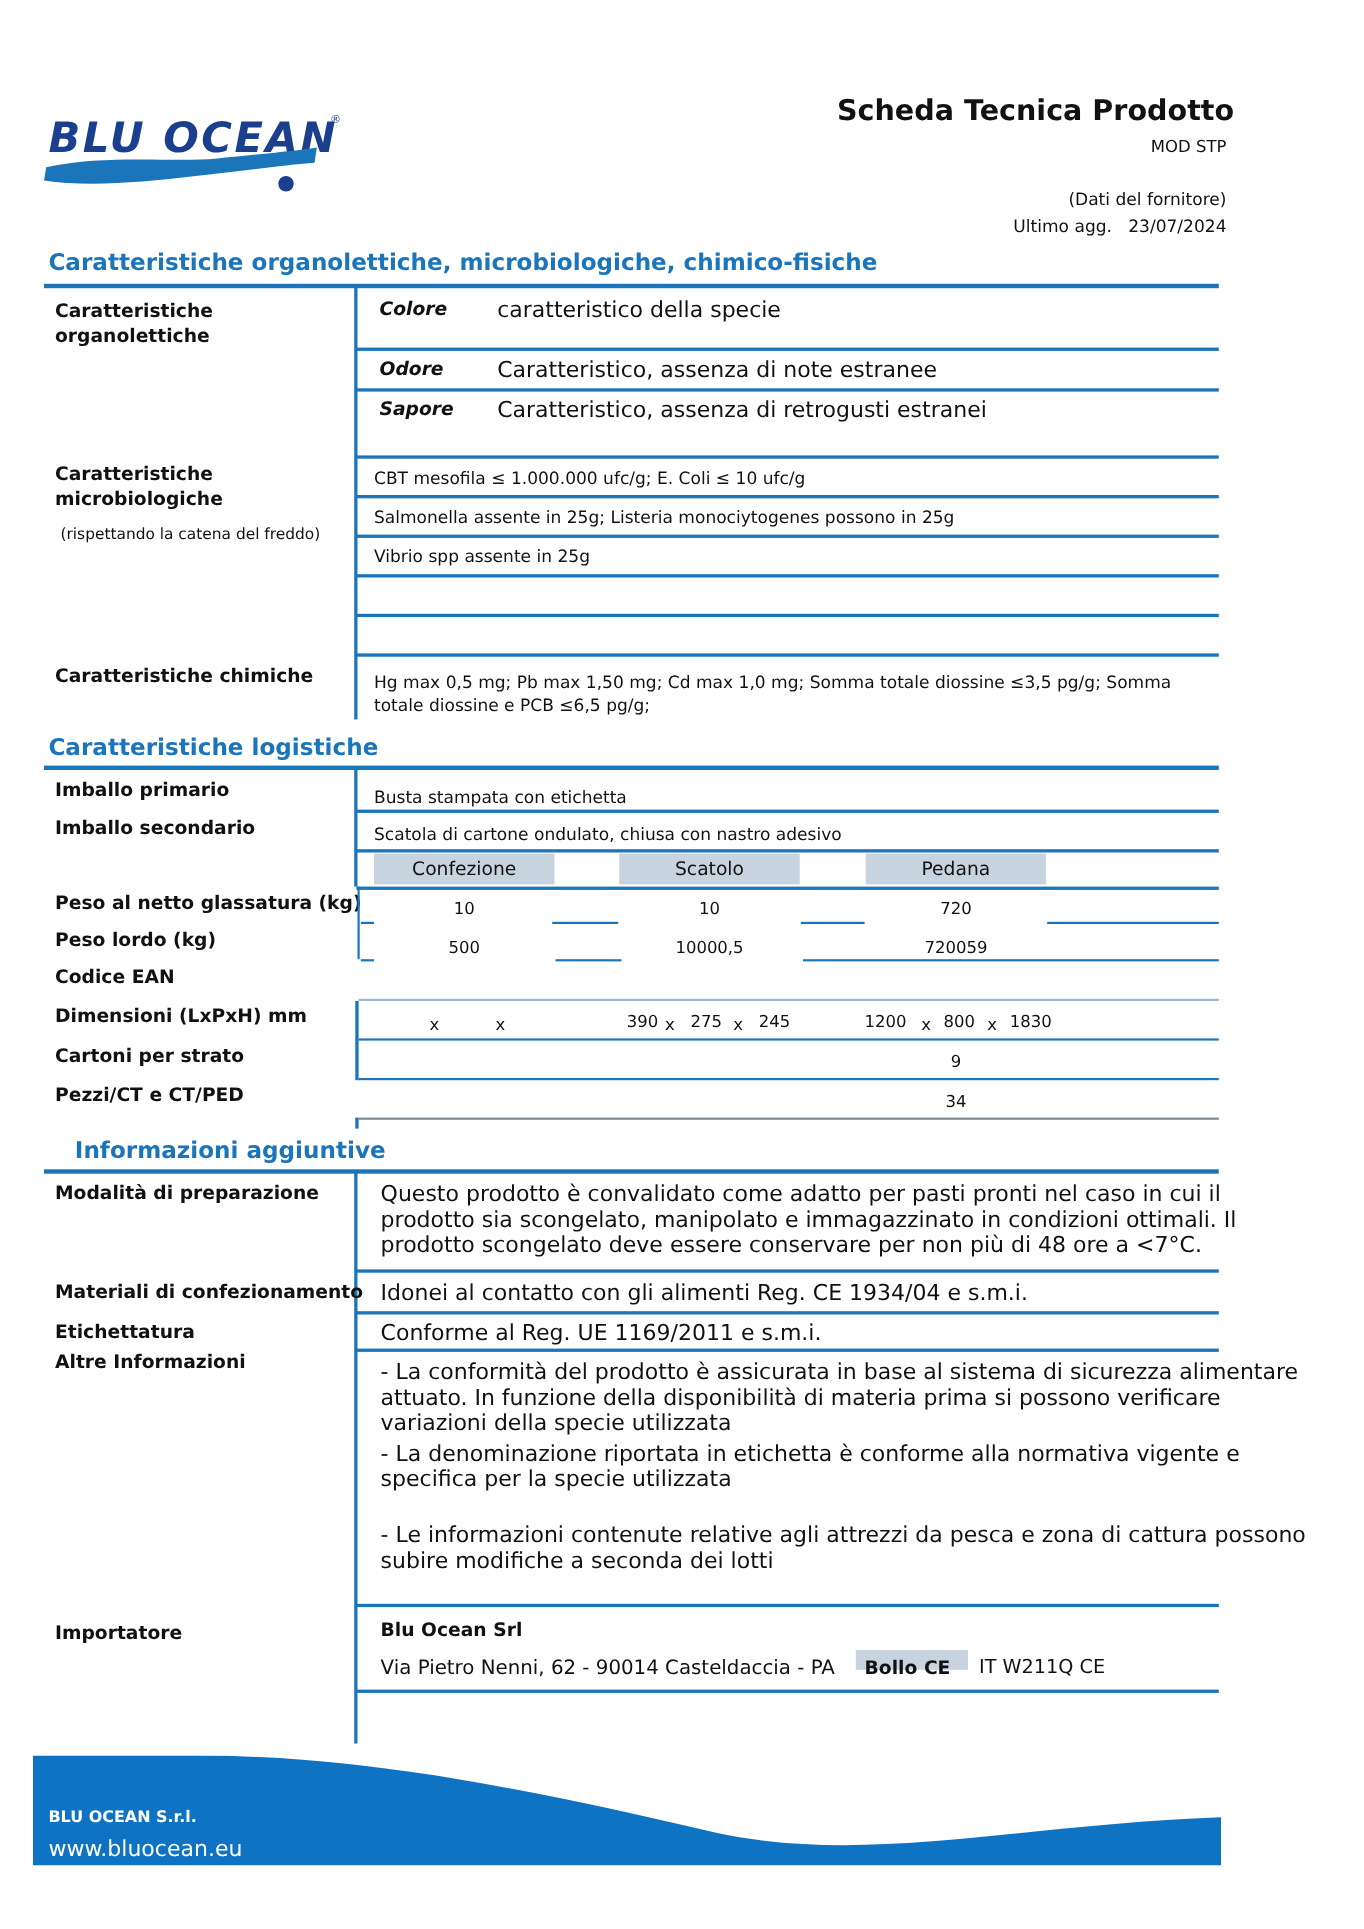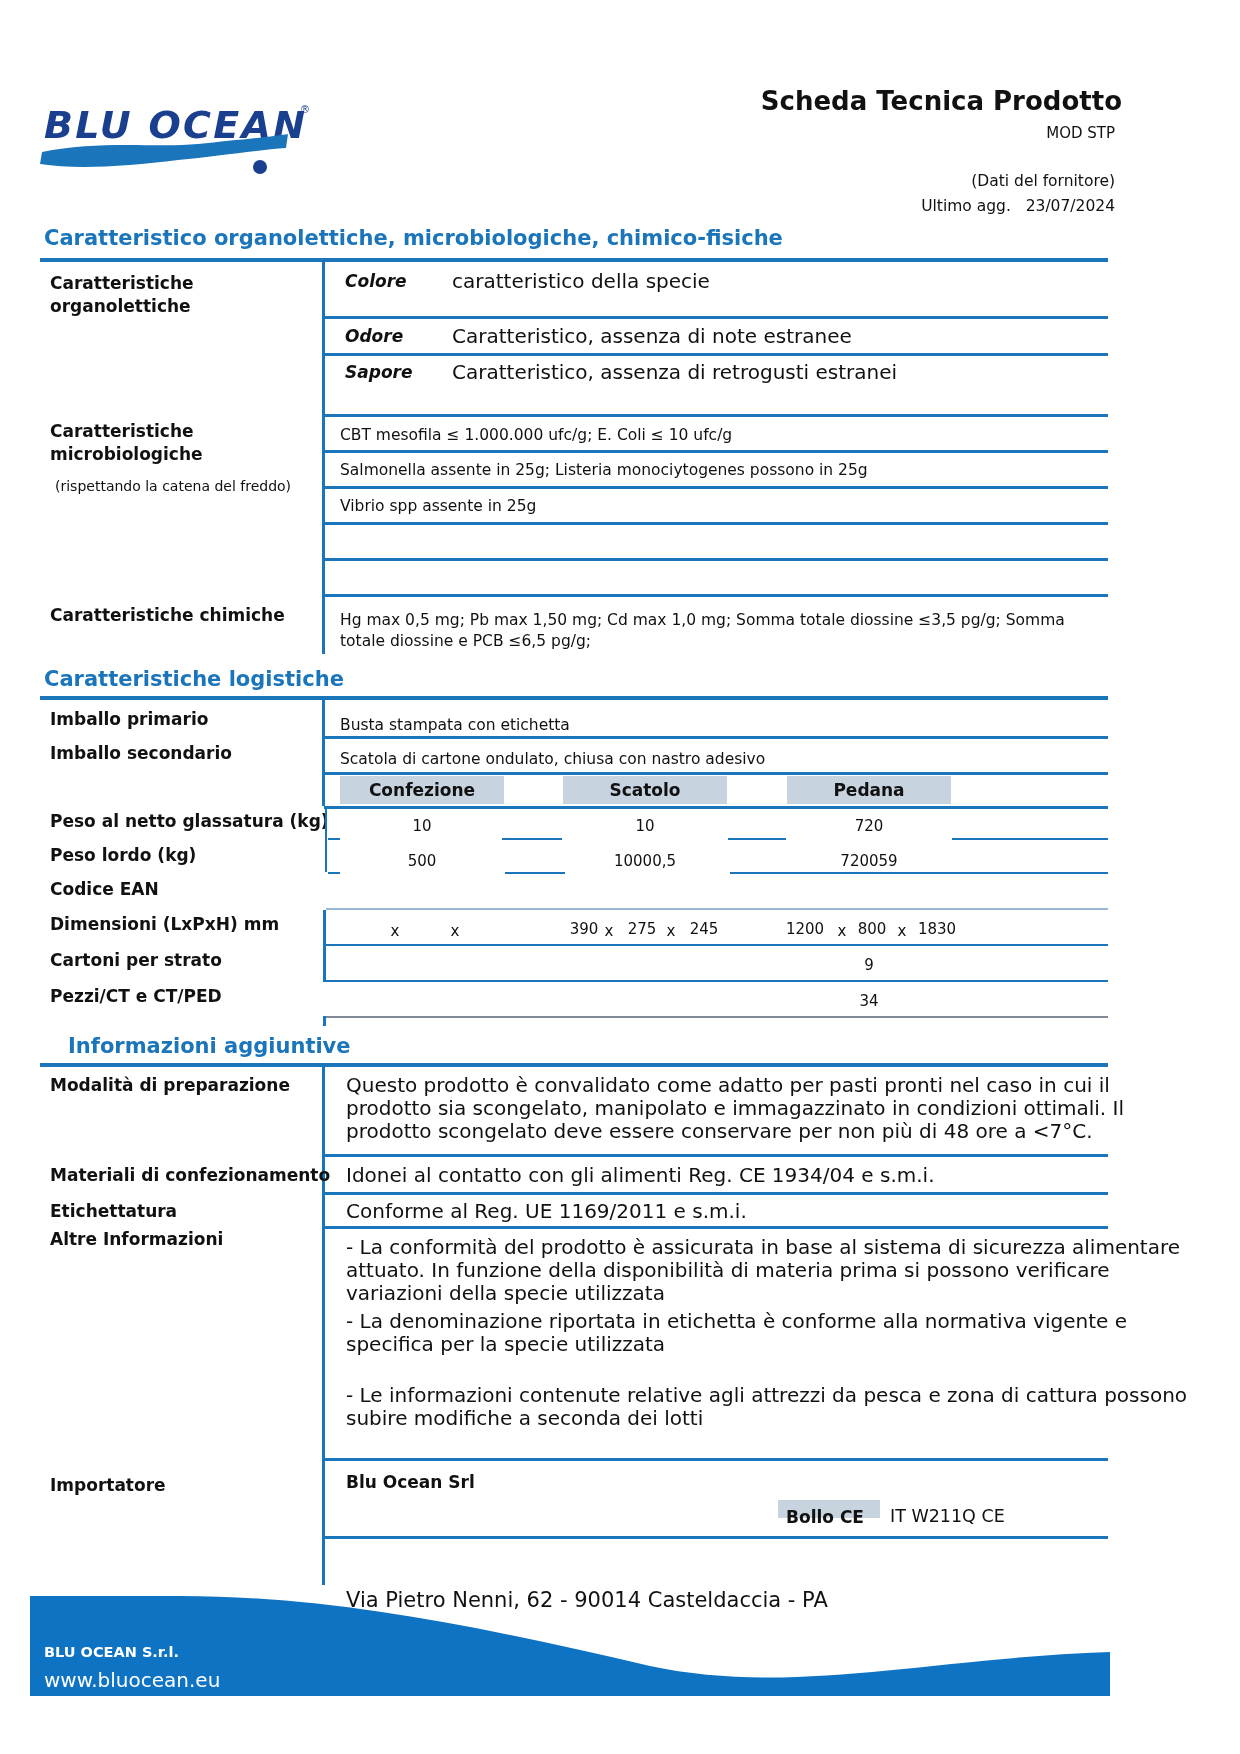--- a/index.html
+++ b/index.html
@@ -7,21 +7,21 @@
   .abs { position:absolute; }
   .hline { position:absolute; height:3px; background:#1b75bb; }
   .hline.thin { height:2px; }
   .vline { position:absolute; width:3px; background:#1b75bb; }
   .lbl { position:absolute; font-weight:bold; font-size:17px; line-height:23px; }
   .val { position:absolute; font-size:16px; line-height:22px; }
   .val.sm { font-size:15.5px; }
   .val.lg { font-size:20px; line-height:23px; }
   .sect { position:absolute; font-weight:bold; font-size:21px; color:#1b75bb; }
   .ital { font-weight:bold; font-style:italic; }
-  .hdrcell { position:absolute; background:#c7d3df; font-weight:bold; font-size:17px; text-align:center; line-height:28px; height:28px; }
+  .hdrcell { position:absolute; background:#c7d3df; font-weight:normal; font-size:17px; text-align:center; line-height:28px; height:28px; }
   .num { position:absolute; font-size:15px; text-align:center; }
 </style>
 </head>
 <body>
 
 <div class="abs" style="left:38px;top:100px;width:280px;height:80px;">
   <svg width="280" height="80" viewBox="0 0 280 80">
     <text x="6" y="38" font-family="DejaVu Sans, sans-serif" font-size="38" font-weight="bold" font-style="italic" fill="#1b3f8f" letter-spacing="-3" textLength="258">BLU OCEAN</text>
     <path d="M4 52 C 60 40, 120 48, 160 44 C 200 40, 240 36, 250 34 L 248 48 C 220 50, 180 56, 140 60 C 90 66, 40 70, 2 64 Z" fill="#1b75bb"></path>
     <circle cx="222" cy="67" r="7" fill="#1b3f8f"></circle>
@@ -30,21 +30,21 @@
 </div>
 
 <div class="abs" style="right:118px;top:86px;font-size:26px;font-weight:bold;">Scheda Tecnica Prodotto</div>
 <div class="abs" style="right:125px;top:124px;font-size:15px;">MOD STP</div>
 <div class="abs" style="right:125px;top:172px;font-size:15.5px;">(Dati del fornitore)</div>
 <div class="abs" style="right:125px;top:197px;font-size:15.5px;">
   <span>Ultimo agg.</span>&nbsp;&nbsp;
   <span>23/07/2024</span>
 </div>
 
-<div class="sect" style="left:44px;top:226px;">Caratteristico organolettiche, microbiologiche, chimico-fisiche</div>
+<div class="sect" style="left:44px;top:226px;">Caratteristiche organolettiche, microbiologiche, chimico-fisiche</div>
 <div class="hline" style="left:40px;top:258px;width:1068px;height:4px;"></div>
 <div class="vline" style="left:322px;top:260px;height:394px;"></div>
 
 <div class="lbl" style="left:50px;top:272px;">
   <div>Caratteristiche</div>
   <div>organolettiche</div>
 </div>
 
 <div class="val ital" style="left:345px;top:270px;font-size:17px;">Colore</div>
 <div class="val lg" style="left:452px;top:270px;">caratteristico della specie</div>
@@ -170,21 +170,21 @@
   <div>specifica per la specie utilizzata</div>
 </div>
 <div class="val lg" style="left:346px;top:1384px;">
   <div>- Le informazioni contenute relative agli attrezzi da pesca e zona di cattura possono</div>
   <div>subire modifiche a seconda dei lotti</div>
 </div>
 <div class="hline" style="left:324px;top:1458px;width:784px;"></div>
 
 <div class="lbl" style="left:50px;top:1474px;font-size:17px;">Importatore</div>
 <div class="abs" style="left:346px;top:1472px;font-size:17px;font-weight:bold;">Blu Ocean Srl</div>
-<div class="abs" style="left:346px;top:1588px;font-size:21px;">Via Pietro Nenni, 62 - 90014 Casteldaccia - PA</div>
+<div class="abs" style="left:346px;top:1506px;font-size:18px;">Via Pietro Nenni, 62 - 90014 Casteldaccia - PA</div>
 <div class="abs" style="left:778px;top:1500px;width:102px;height:18px;line-height:34px;background:#c7d3df;font-weight:bold;font-size:17px;text-indent:8px;">Bollo CE</div>
 <div class="abs" style="left:890px;top:1506px;font-size:17.5px;">IT W211Q CE</div>
 <div class="hline" style="left:324px;top:1536px;width:784px;"></div>
 
 <div class="abs" style="left:30px;top:1596px;width:1080px;height:100px;">
   <svg width="1080" height="100" viewBox="0 0 1080 100">
     <path d="M0 0 L 150 0 C 300 0, 450 30, 620 70 C 760 100, 900 62, 1080 56 L 1080 100 L 0 100 Z" fill="#0f73c4"></path>
   </svg>
   <div class="abs" style="left:14px;top:48px;color:#fff;font-weight:bold;font-size:14.5px;">BLU OCEAN S.r.l.</div>
   <div class="abs" style="left:14px;top:72px;color:#fff;font-size:20px;">www.bluocean.eu</div>

